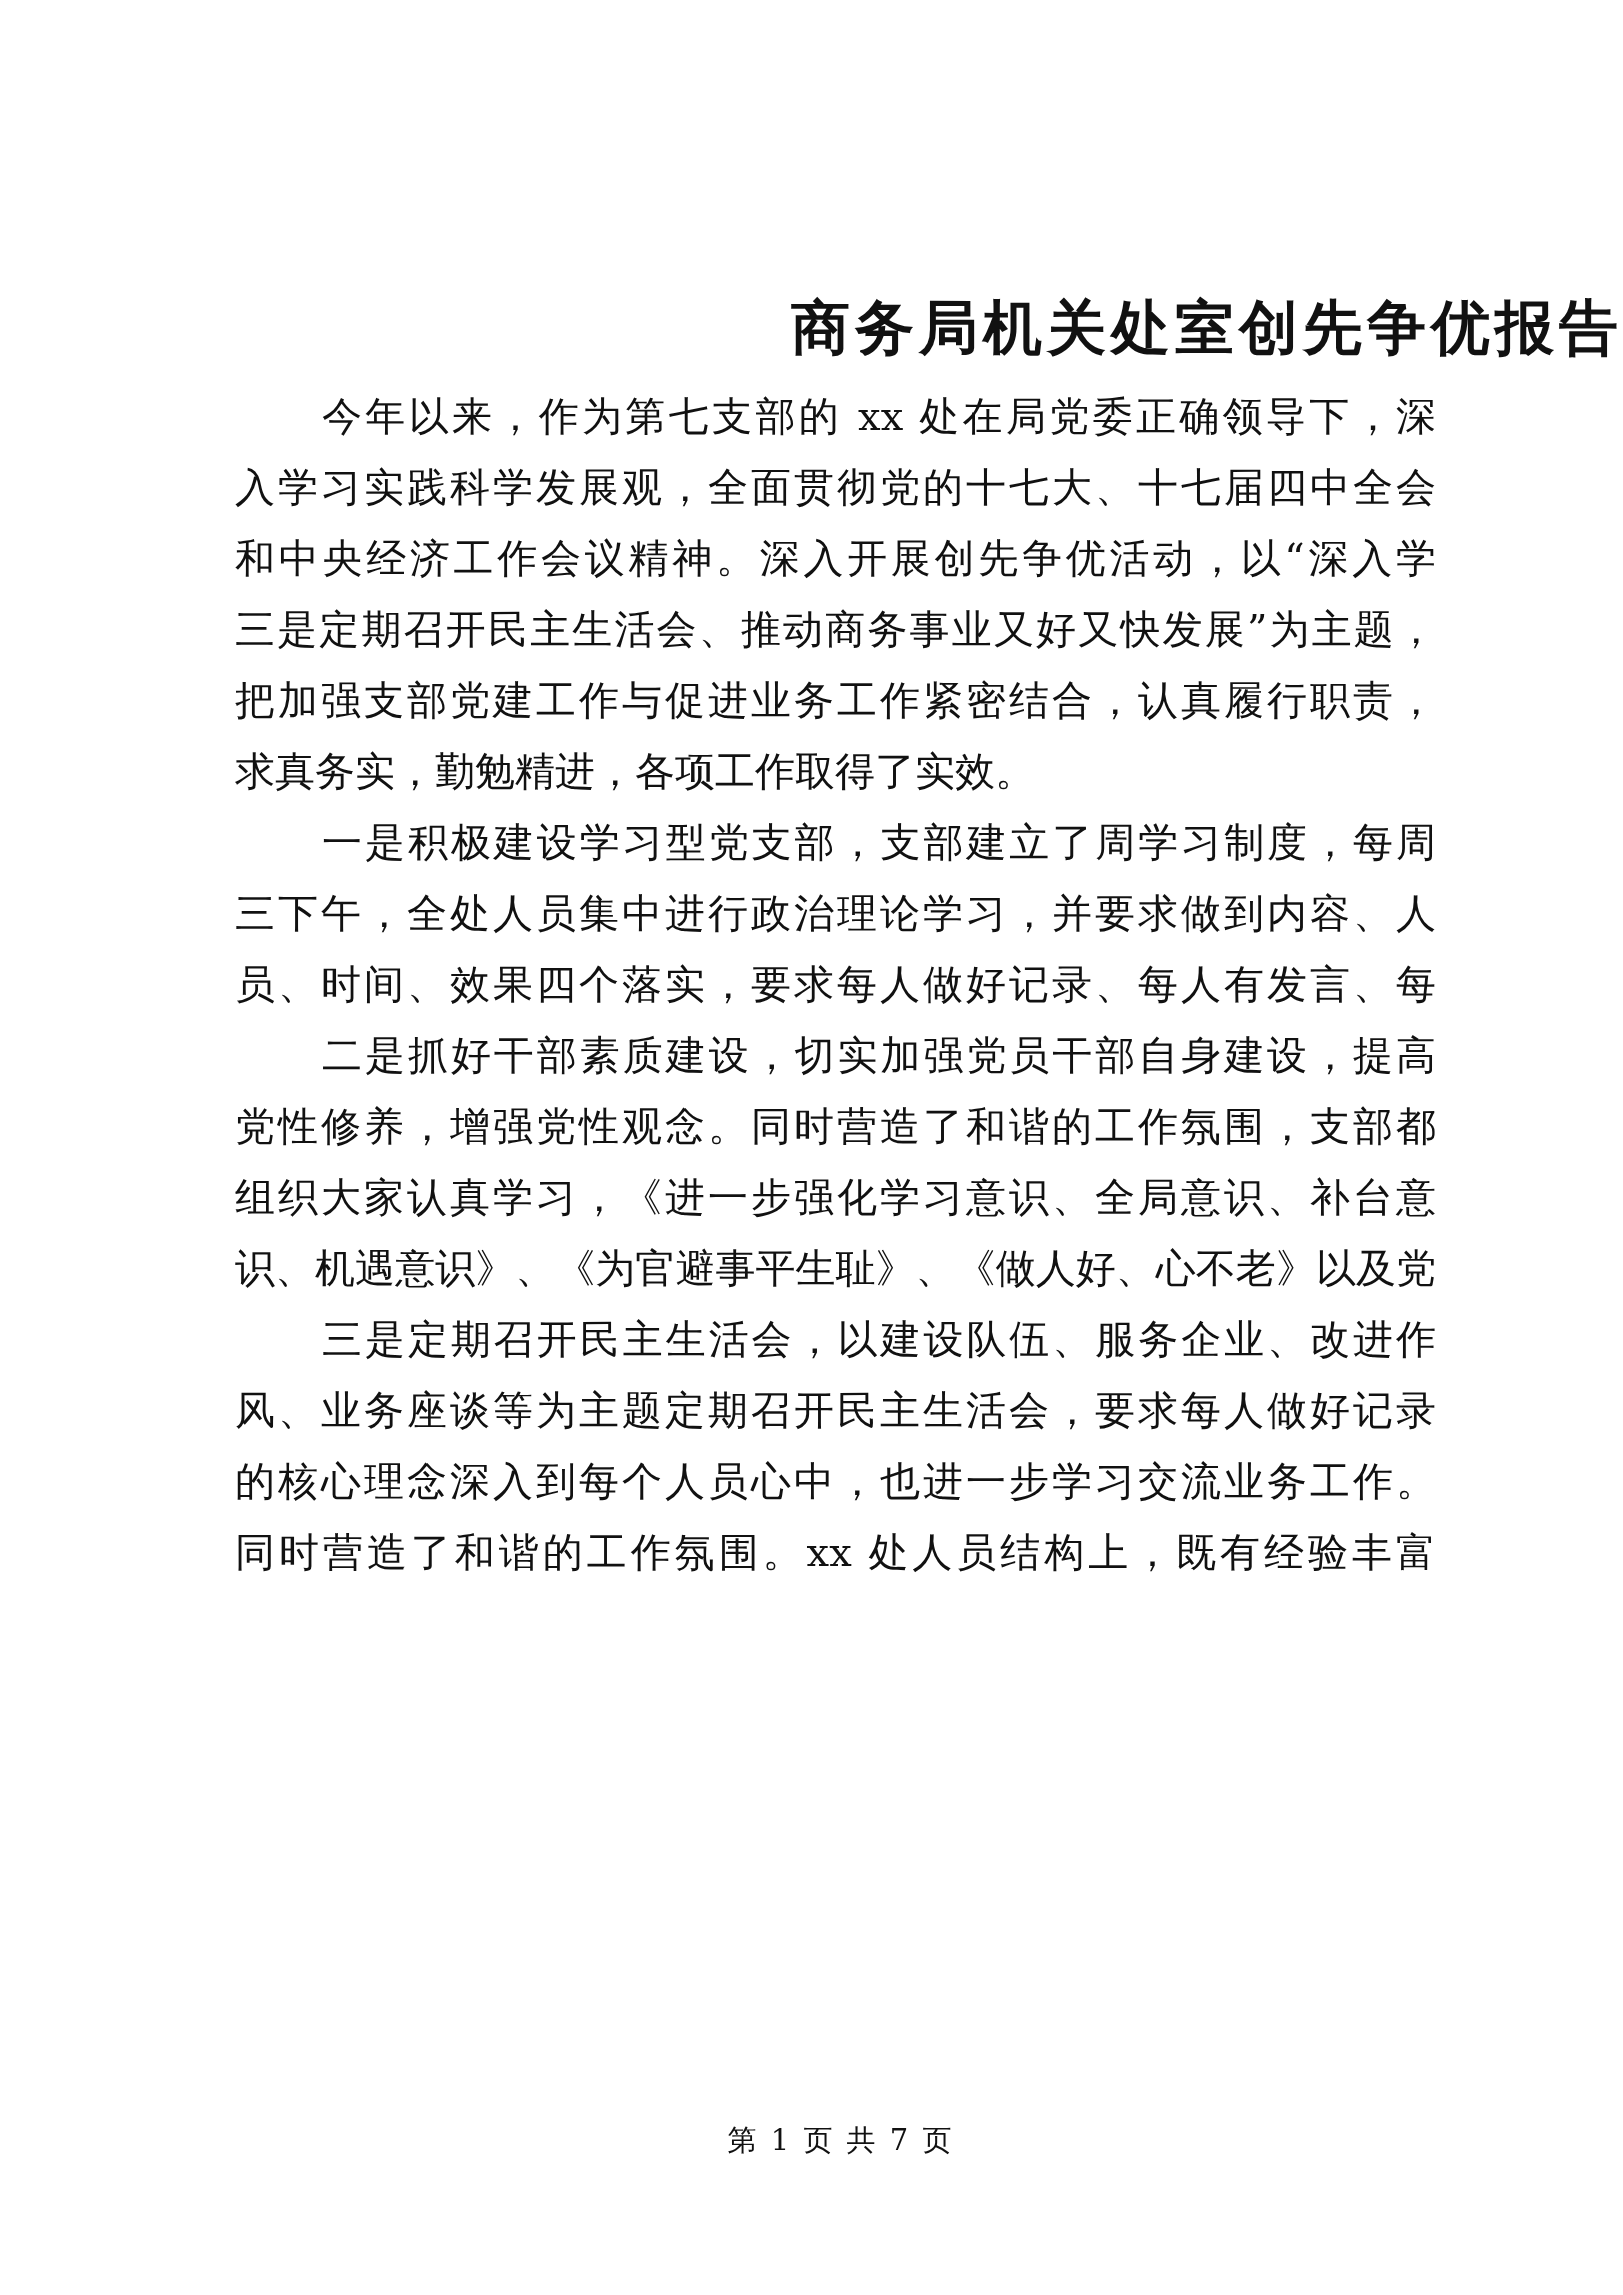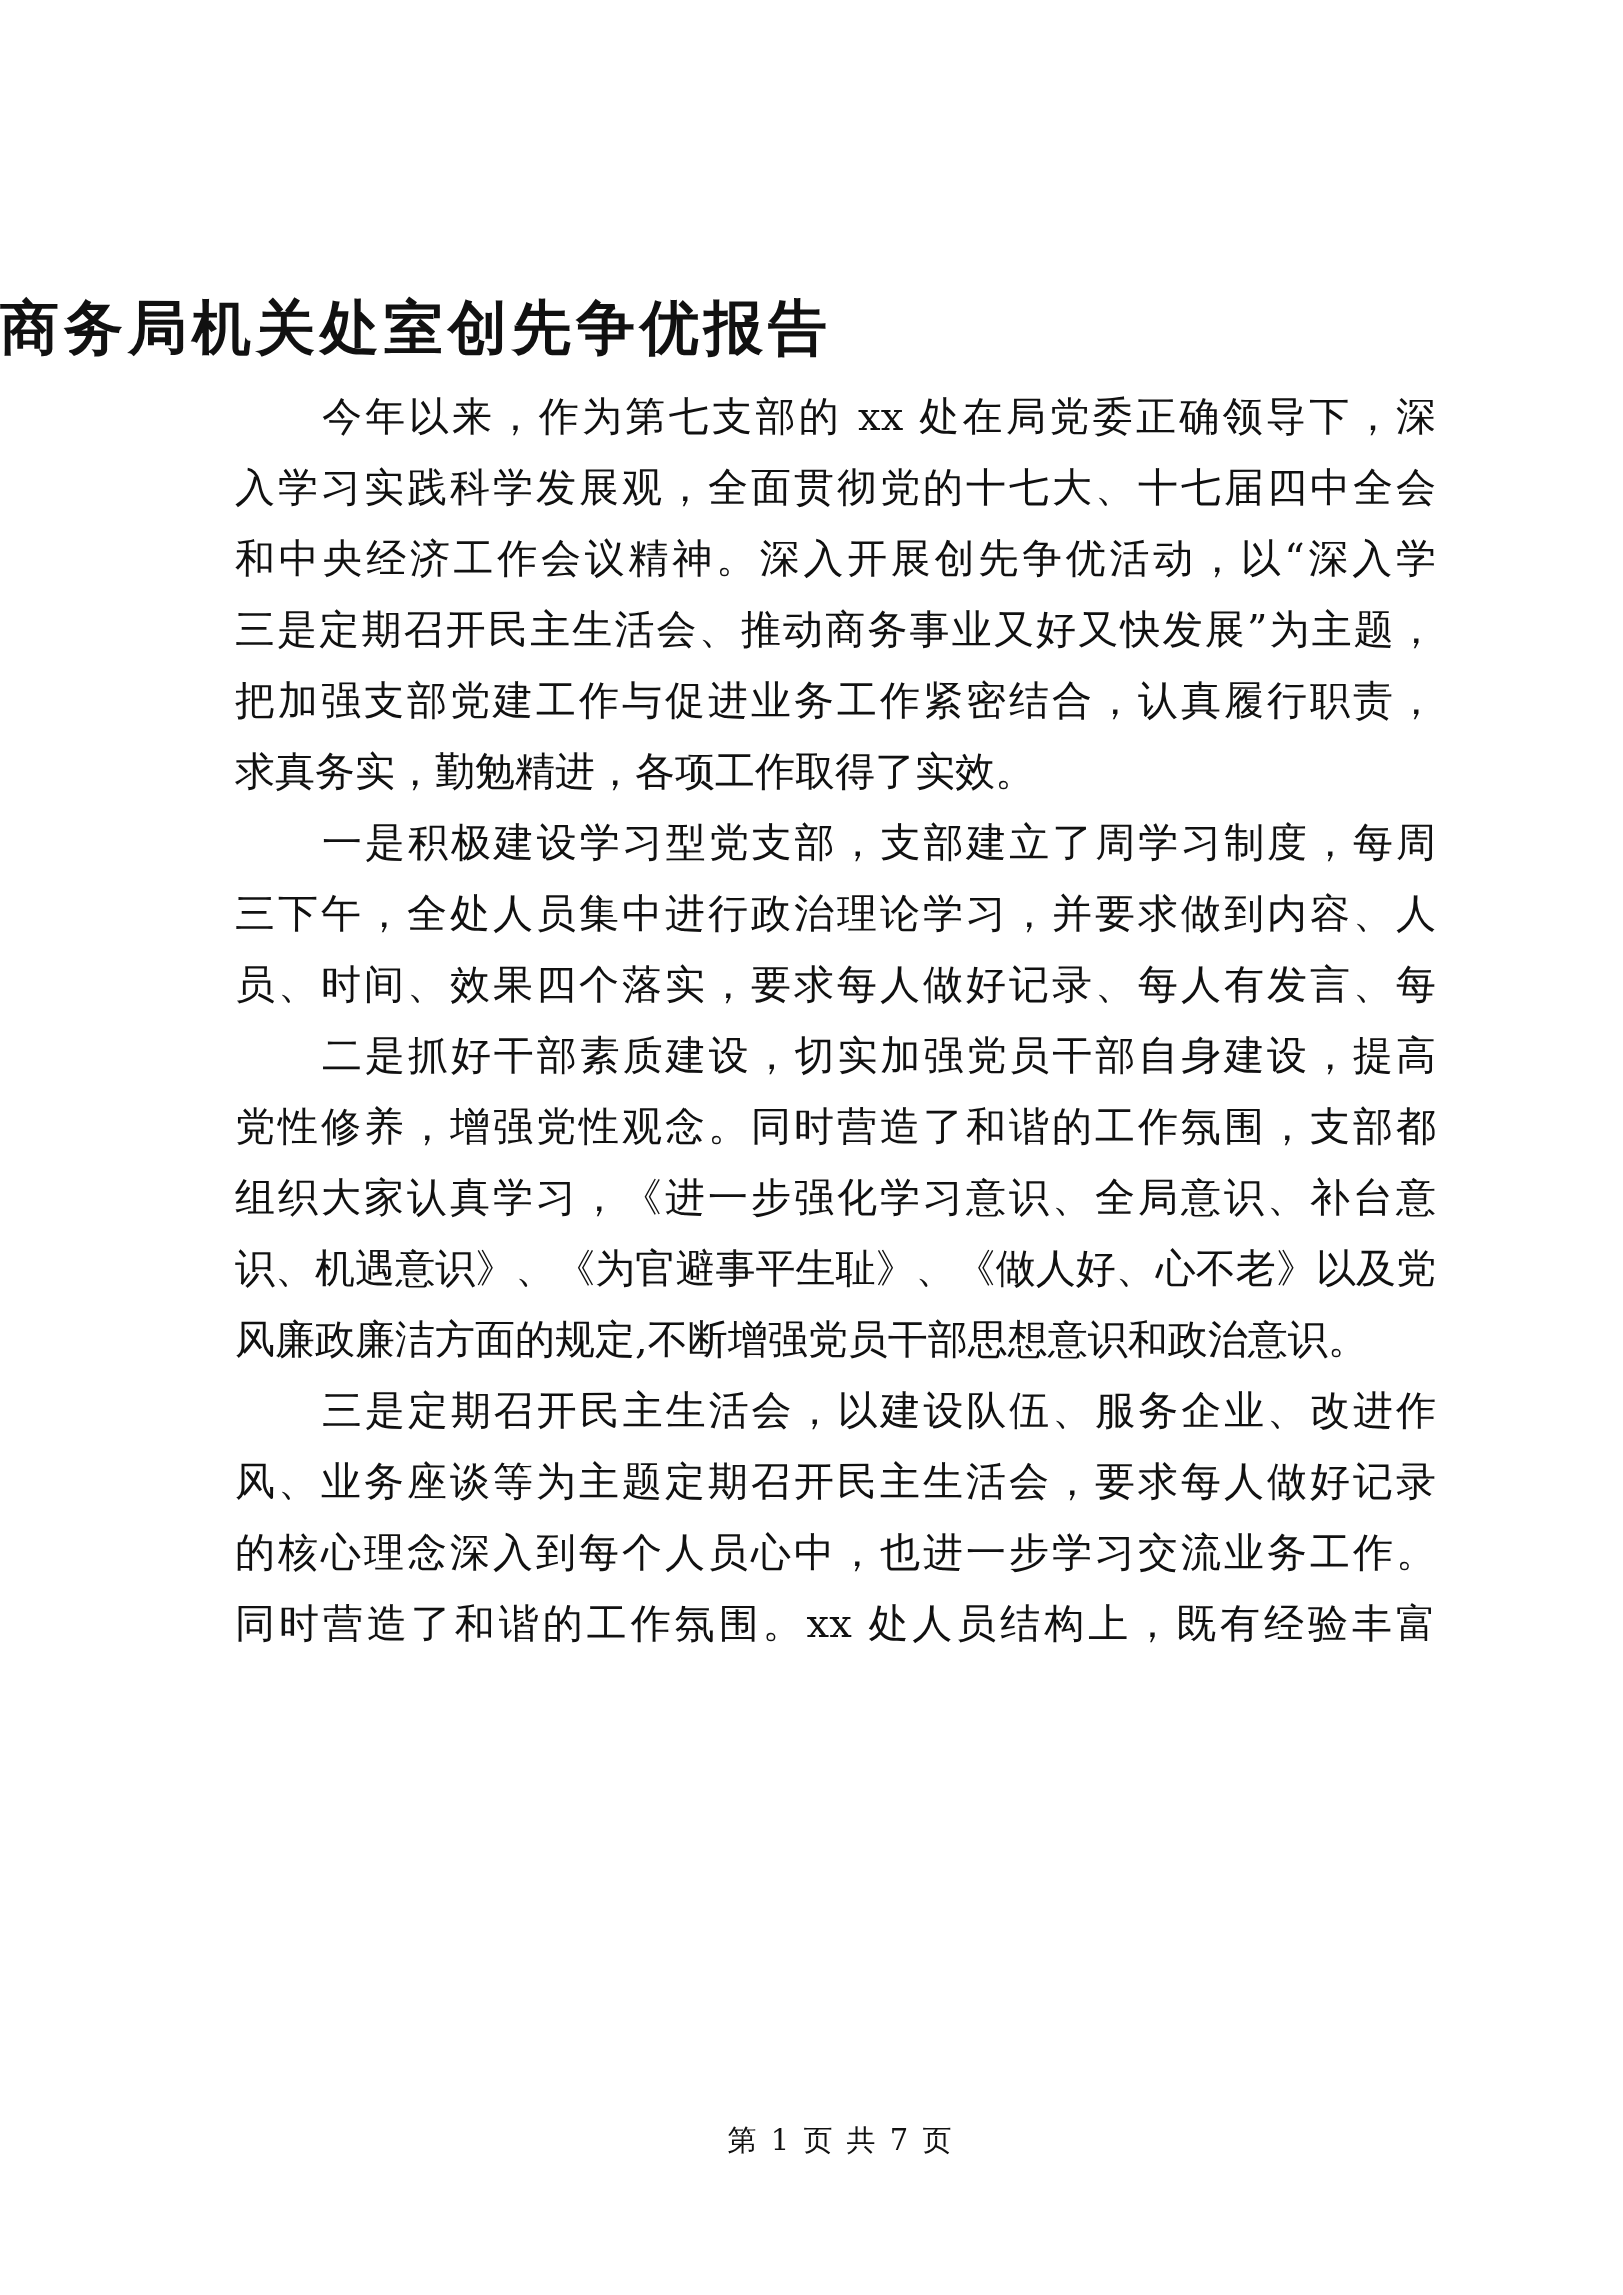--- a/index.html
+++ b/index.html
@@ -1,18 +1,18 @@
 <!DOCTYPE html>
 <html style="font-size:13.5px"><head>
 <meta charset="utf-8">
 <style>
   html, body { margin: 0; padding: 0; background: #ffffff; }
   body { width: 1623px; height: 2295px; position: relative; overflow: hidden;
          font-family: "DejaVu Serif", "Liberation Serif", serif; color: #111111; }
-  .title { position: absolute; left: 0; width: 1623px; top: 287px; text-align: left;
+  .title { position: absolute; left: 0; width: 1623px; top: 287px; text-align: right;
            font-family: "DejaVu Sans", "Liberation Sans", sans-serif; font-size: 59px;
            font-weight: bold; letter-spacing: 5px; line-height: 81px; }
   .body { position: absolute; left: 235px; top: 381px; width: 1201px; }
   .line { height: 71px; line-height: 71px; font-size: 40px; white-space: nowrap;
           text-align: justify; text-align-last: justify; letter-spacing: 0; }
   .line.last { text-align-last: left; }
   .line.indent { padding-left: 87px; }
   .footer { position: absolute; left: 0; width: 1623px; top: 2120px; text-align: center;
             font-size: 29px; line-height: 41px; word-spacing: 5px; padding-left: 28px; }
 </style>
@@ -39,21 +39,20 @@
       <div class="line indent">一是积极建设学习型党支部，支部建立了周学习制度，每周</div>
       <div class="line">三下午，全处人员集中进行政治理论学习，并要求做到内容、人</div>
       <div class="line">员、时间、效果四个落实，要求每人做好记录、每人有发言、每</div>
     </div>
 
     <div>
       <div class="line indent">二是抓好干部素质建设，切实加强党员干部自身建设，提高</div>
       <div class="line">党性修养，增强党性观念。同时营造了和谐的工作氛围，支部都</div>
       <div class="line">组织大家认真学习，《进一步强化学习意识、全局意识、补台意</div>
       <div class="line">识、机遇意识》、《为官避事平生耻》、《做人好、心不老》以及党</div>
-      <div class="line last">风廉政廉洁方面的规定,不断增强党员干部思想意识和政治意识。</div>
     </div>
 
     <div>
       <div class="line indent">三是定期召开民主生活会，以建设队伍、服务企业、改进作</div>
       <div class="line">风、业务座谈等为主题定期召开民主生活会，要求每人做好记录</div>
       <div class="line">的核心理念深入到每个人员心中，也进一步学习交流业务工作。</div>
       <div class="line">同时营造了和谐的工作氛围。xx 处人员结构上，既有经验丰富</div>
     </div>
 
   </div>

